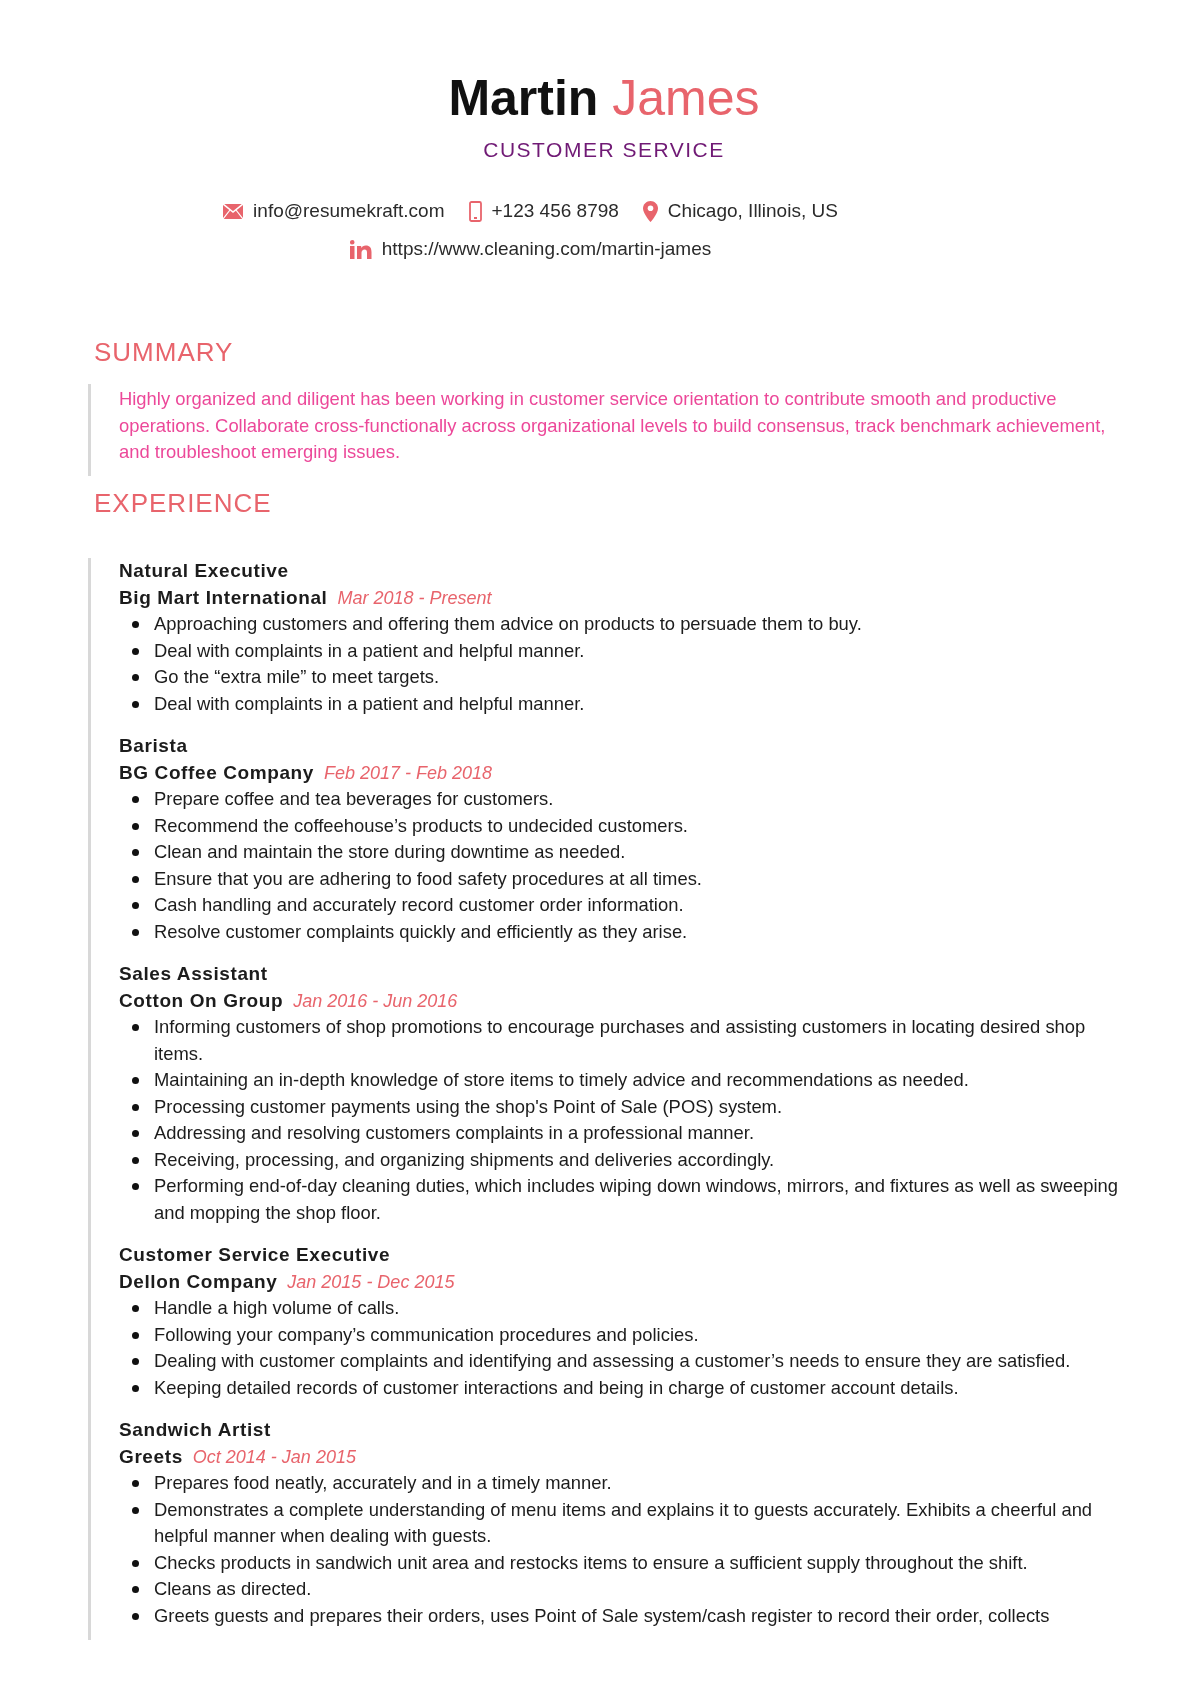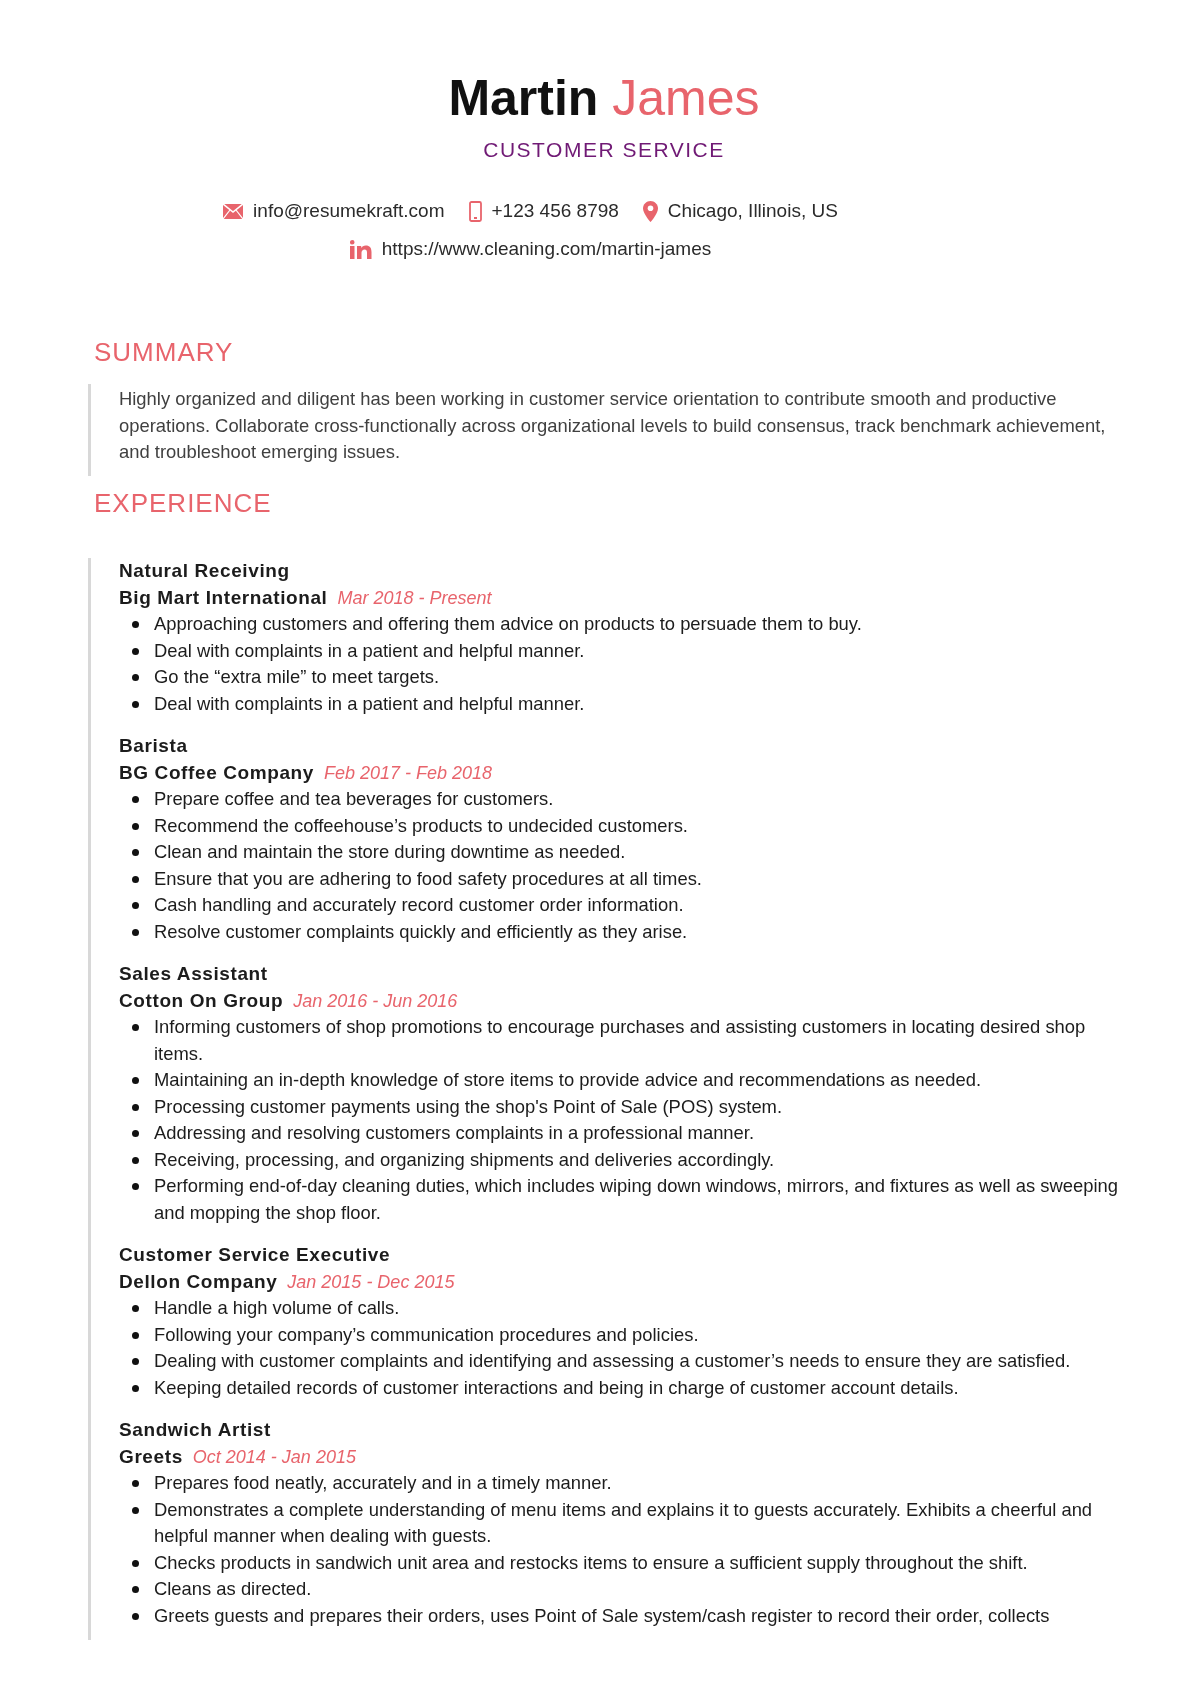--- a/index.html
+++ b/index.html
@@ -19,21 +19,21 @@
     .contact-item svg { margin-right: 10px; }
 
     .section-title { position: absolute; left: 94px; font-size: 26px; color: #e8646c; letter-spacing: 1px; }
     .sec-summary-title { top: 337px; }
     .sec-exp-title { top: 488px; }
 
     .bar { position: absolute; left: 88px; width: 3px; background: #d8d8d8; }
     .bar-summary { top: 384px; height: 92px; }
     .bar-exp { top: 558px; height: 1082px; }
 
-    .summary-text { position: absolute; left: 119px; top: 386px; width: 1020px; font-size: 18.4px; line-height: 26.5px; color: #404040; }
+    .summary-text { position: absolute; left: 119px; top: 386px; width: 1020px; font-size: 18.4px; line-height: 26.5px; color: #ec4899; }
 
     .exp { position: absolute; left: 119px; top: 558px; width: 1020px; }
     .job { margin-bottom: 16px; }
     .job-title { font-size: 19px; font-weight: bold; line-height: 26.5px; letter-spacing: 0.6px; color: #1c1c1c; }
     .company-line { font-size: 19px; line-height: 26.5px; }
     .company { font-weight: bold; letter-spacing: 0.6px; }
     .dates { font-style: italic; color: #e8646c; margin-left: 10px; font-size: 18px; }
     ul.bullets { list-style: none; }
     ul.bullets li { position: relative; padding-left: 35px; font-size: 18.4px; line-height: 26.5px; }
     ul.bullets li::before { content: ""; position: absolute; left: 13px; top: 10px; width: 7px; height: 7px; border-radius: 50%; background: #111; }
@@ -87,21 +87,21 @@
 
 <div class="section-title sec-summary-title">SUMMARY</div>
 <div class="bar bar-summary"></div>
 <div class="summary-text">Highly organized and diligent has been working in customer service orientation to contribute smooth and productive operations. Collaborate cross-functionally across organizational levels to build consensus, track benchmark achievement, and troubleshoot emerging issues.</div>
 
 <div class="section-title sec-exp-title">EXPERIENCE</div>
 <div class="bar bar-exp"></div>
 
 <div class="exp">
   <div class="job">
-    <div class="job-title">Natural Receiving</div>
+    <div class="job-title">Natural Executive</div>
     <div class="company-line">
       <span class="company">Big Mart International</span><span class="dates">Mar 2018 - Present</span>
     </div>
     <ul class="bullets">
       <li>Approaching customers and offering them advice on products to persuade them to buy.</li>
       <li>Deal with complaints in a patient and helpful manner.</li>
       <li>Go the “extra mile” to meet targets.</li>
       <li>Deal with complaints in a patient and helpful manner.</li>
     </ul>
   </div>
@@ -121,21 +121,21 @@
     </ul>
   </div>
 
   <div class="job">
     <div class="job-title">Sales Assistant</div>
     <div class="company-line">
       <span class="company">Cotton On Group</span><span class="dates">Jan 2016 - Jun 2016</span>
     </div>
     <ul class="bullets">
       <li>Informing customers of shop promotions to encourage purchases and assisting customers in locating desired shop items.</li>
-      <li>Maintaining an in-depth knowledge of store items to provide advice and recommendations as needed.</li>
+      <li>Maintaining an in-depth knowledge of store items to timely advice and recommendations as needed.</li>
       <li>Processing customer payments using the shop's Point of Sale (POS) system.</li>
       <li>Addressing and resolving customers complaints in a professional manner.</li>
       <li>Receiving, processing, and organizing shipments and deliveries accordingly.</li>
       <li>Performing end-of-day cleaning duties, which includes wiping down windows, mirrors, and fixtures as well as sweeping and mopping the shop floor.</li>
     </ul>
   </div>
 
   <div class="job">
     <div class="job-title">Customer Service Executive</div>
     <div class="company-line">

